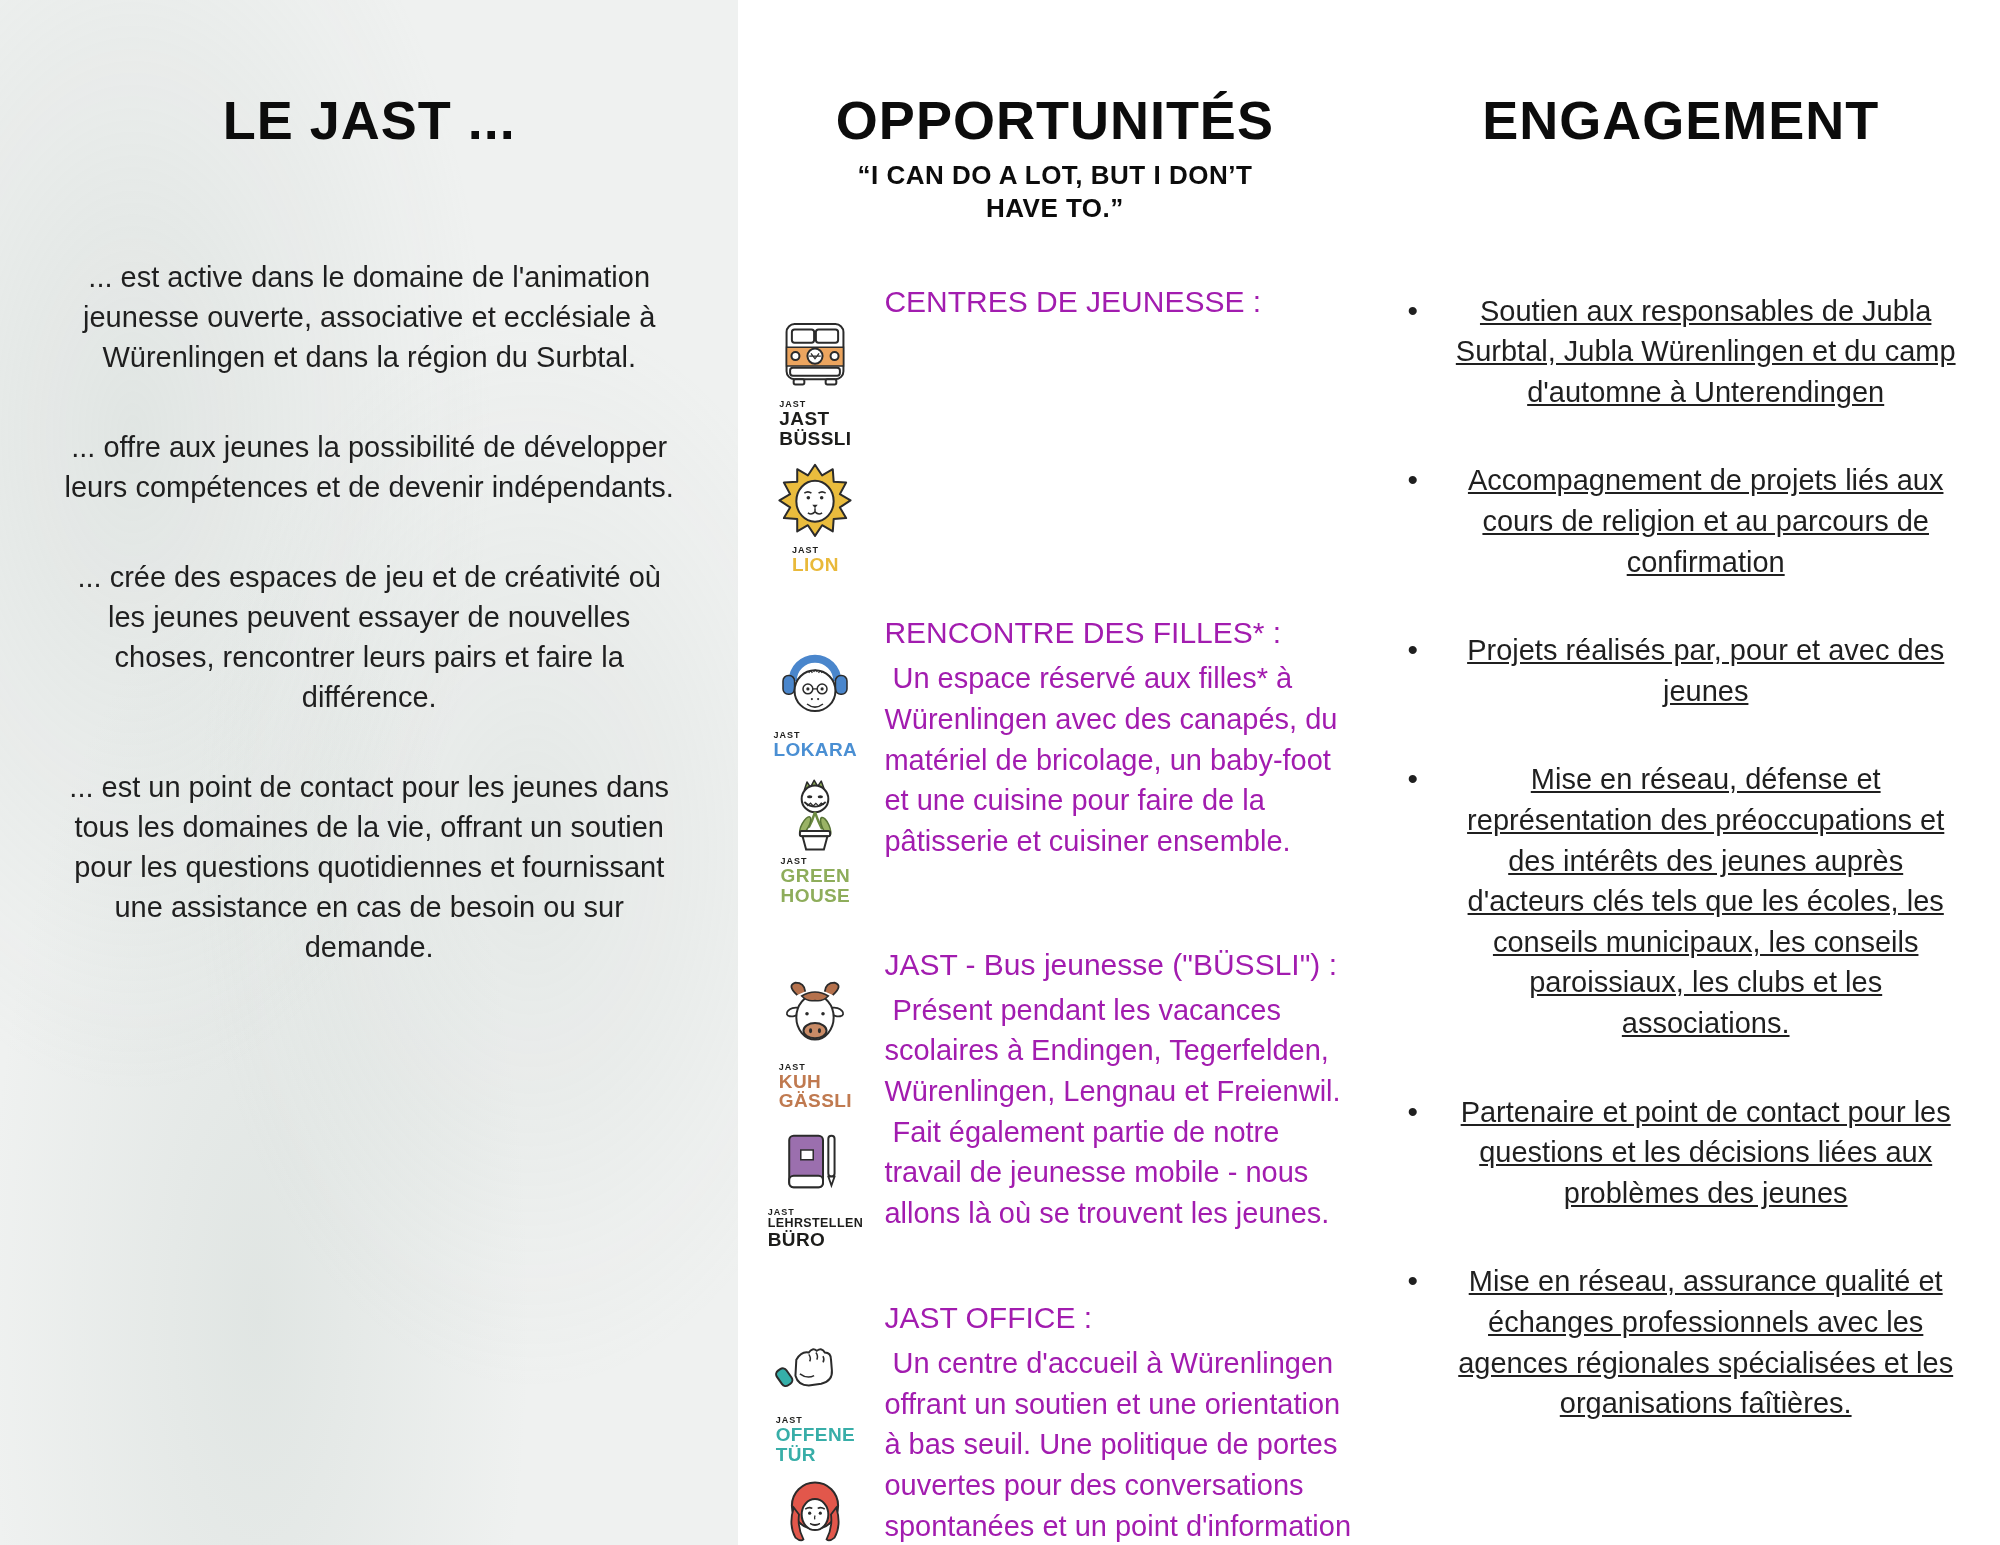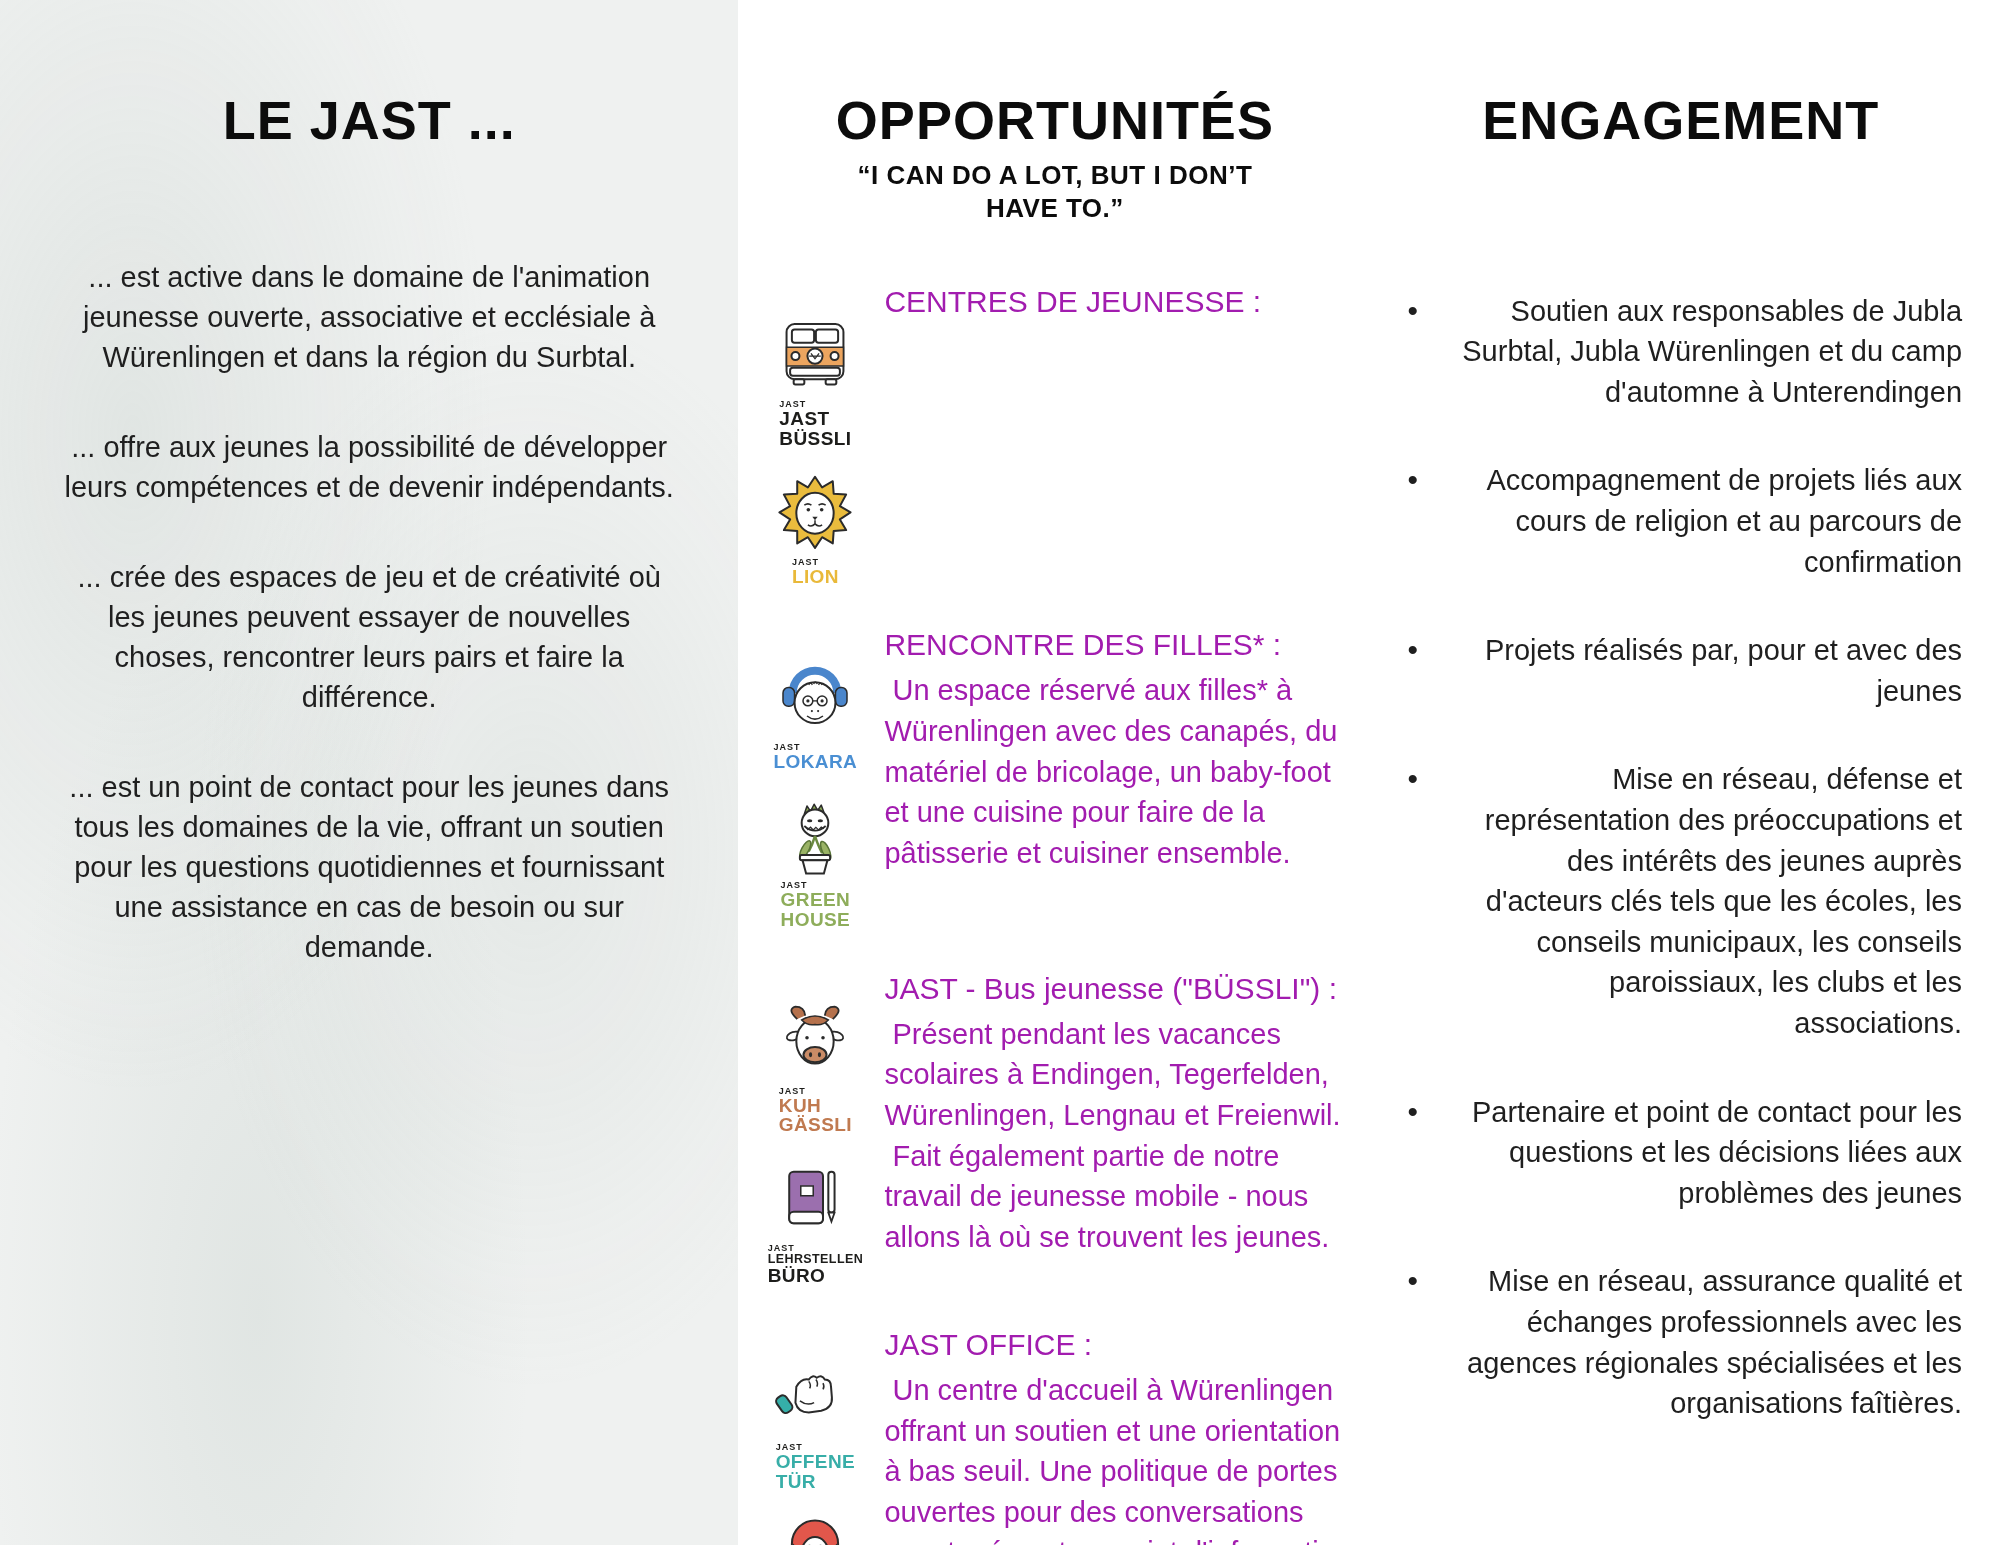--- a/index.html
+++ b/index.html
@@ -55,21 +55,21 @@
     line-height: 1.28;
     color: #0c0c0c;
   }
   .sections { margin-top: 56px; }
   .section { display: flex; margin-bottom: 38px; }
   .icons-col {
     flex: 0 0 126px;
     display: flex;
     flex-direction: column;
     align-items: center;
-    gap: 26px;
+    gap: 14px;
     padding-top: 36px;
   }
   .logo { display: flex; flex-direction: column; align-items: center; }
   .logo svg { width: 80px; height: 80px; display: block; }
   .mark { display: inline-block; text-align: left; margin-top: 2px; }
   .brand-label {
     display: block;
     font-size: 9px;
     font-weight: 700;
     letter-spacing: 1px;
@@ -103,24 +103,25 @@
   .bullet-marker {
     flex: 0 0 42px;
     font-size: 30px;
     line-height: 1.35;
     text-align: left;
     padding-left: 8px;
     color: #1f1f1f;
   }
   .bullet-text {
     flex: 1;
-    text-align: right;
+    text-align: center;
     font-size: 29px;
     line-height: 1.4;
     color: #1f1f1f;
+    text-decoration: underline;
   }
   svg * { vector-effect: non-scaling-stroke; }
 </style>
 </head>
 <body>
 
 <div class="page">
 
   <div class="panel-left">
     <div class="big-title">LE JAST ...</div>

